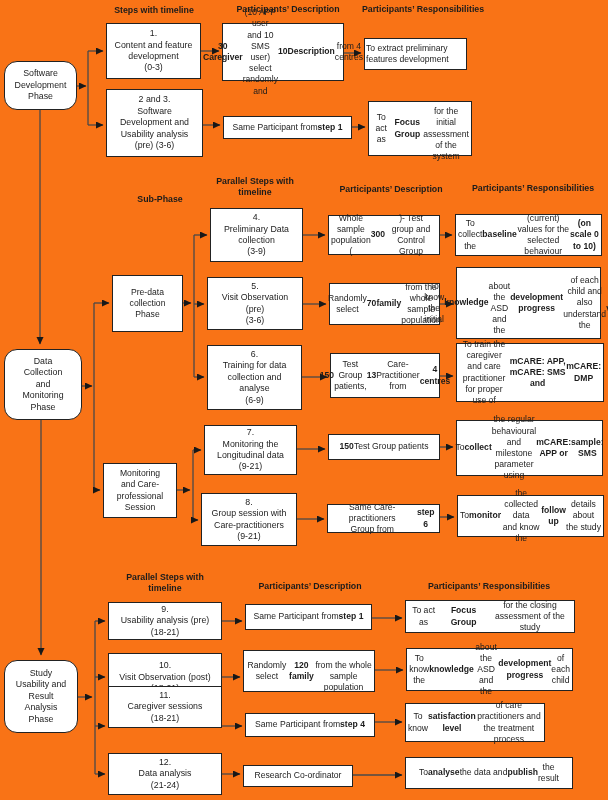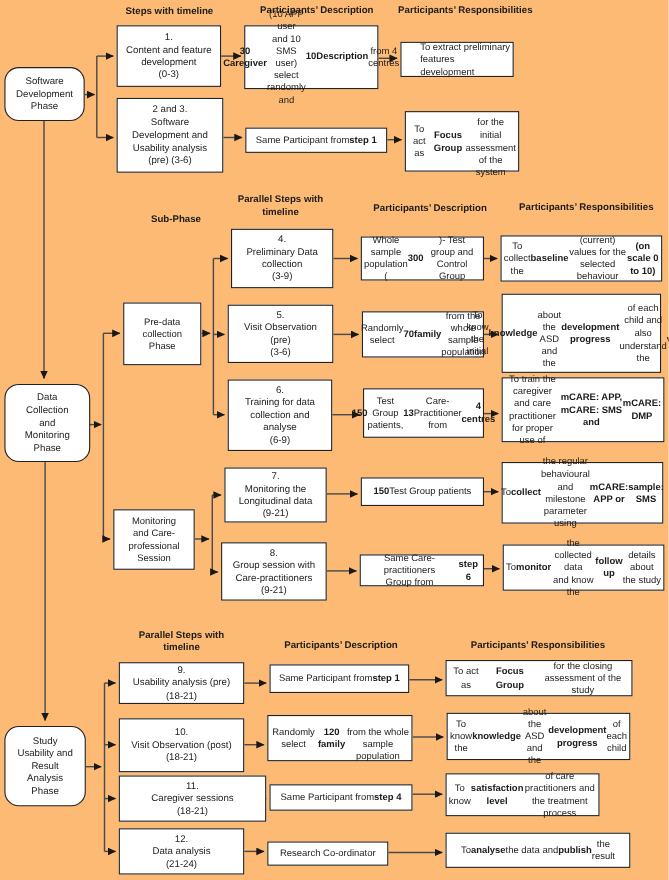--- a/index.html
+++ b/index.html
@@ -1,29 +1,29 @@
 <!DOCTYPE html>
 <html><head>
 <meta charset="utf-8">
 <style>
   html,body { margin:0; padding:0; background:#ffffff; }
   .canvas {
-    position:relative; width:608px; height:800px; background:#fdba74;
+    position:relative; width:608px; height:800px; background:#f97316;
     font-family:"Liberation Sans", sans-serif; color:#1c1c1c; overflow:hidden;
   }
   svg.connectors { position:absolute; left:0; top:0; width:608px; height:800px; }
   .box {
     position:absolute; box-sizing:border-box; background:#ffffff;
     border:1.5px solid #222222; display:flex; align-items:center; justify-content:center;
     text-align:center; font-size:8.6px; line-height:1.3; padding:1px 2px;
   }
   .rounded { border-radius:13px; border-width:1.6px; }
   .phase { font-size:8.8px; }
   .step { font-size:8.8px; }
-  .left-text { text-align:left; justify-content:flex-start; padding-left:17px; }
+  .left-text { text-align:left; justify-content:flex-start; padding-left:1px; }
   .hdr {
     position:absolute; transform:translateX(-50%); font-weight:bold; font-size:8.8px;
     text-align:center; line-height:1.3; white-space:pre;
   }
   b { font-weight:bold; }
 </style>
 </head>
 <body>
 
 <div class="canvas">
@@ -141,21 +141,21 @@
   <div class="box" style="left:457px;top:495px;width:147px;height:42px">To <b>monitor</b> the collected data<br>and know the <b>follow up</b> details<br>about the study</div>
 
   <div class="box step" style="left:108px;top:602px;width:114px;height:38px">9.<br>Usability analysis (pre)<br>(18-21)</div>
   <div class="box" style="left:245px;top:604px;width:127px;height:26px">Same Participant from <b>step 1</b></div>
   <div class="box" style="left:405px;top:600px;width:170px;height:33px">To act as <b>Focus Group</b> for the closing<br>assessment of the study</div>
 
   <div class="box step" style="left:108px;top:653px;width:114px;height:49px">10.<br>Visit Observation (post)<br>(18-21)</div>
   <div class="box" style="left:243px;top:650px;width:132px;height:42px">Randomly select <b>120 family</b><br>from the whole sample<br>population</div>
   <div class="box" style="left:406px;top:648px;width:167px;height:43px">To know the <b>knowledge</b> about the ASD<br>and the <b>development progress</b> of each<br>child</div>
 
-  <div class="box step" style="left:108px;top:705px;width:134px;height:42px">11.<br>Caregiver sessions<br>(18-21)</div>
+  <div class="box step" style="left:108px;top:686px;width:114px;height:42px">11.<br>Caregiver sessions<br>(18-21)</div>
   <div class="box" style="left:245px;top:713px;width:130px;height:24px">Same Participant from <b>step 4</b></div>
   <div class="box" style="left:405px;top:703px;width:140px;height:39px">To know <b>satisfaction level</b> of care<br>practitioners and the treatment process</div>
 
   <div class="box step" style="left:108px;top:753px;width:114px;height:42px">12.<br>Data analysis<br>(21-24)</div>
   <div class="box" style="left:243px;top:765px;width:110px;height:22px">Research Co-ordinator</div>
   <div class="box" style="left:405px;top:757px;width:168px;height:32px">To <b>analyse</b> the data and <b>publish</b> the<br>result</div>
 
 </div>
 
 </body></html>

